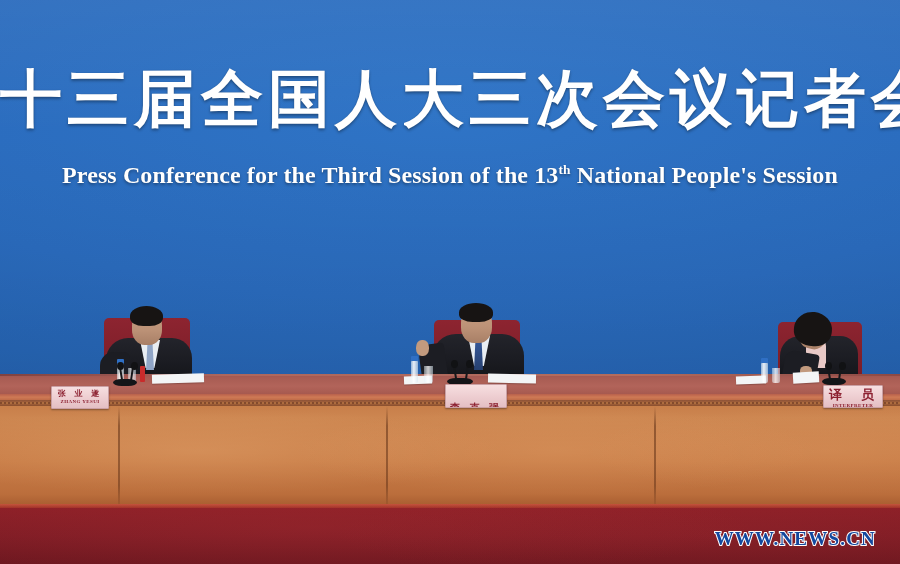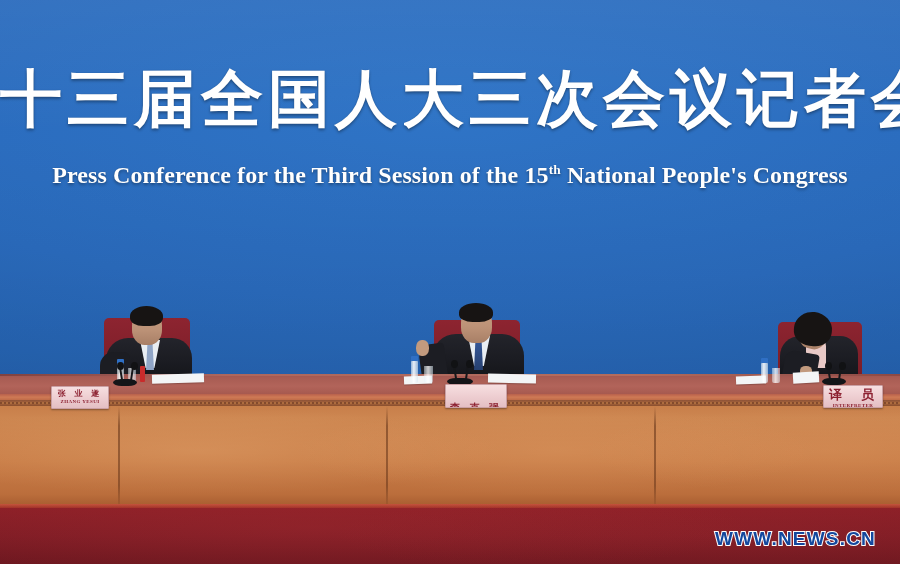--- a/index.html
+++ b/index.html
@@ -173,38 +173,38 @@
   .wm-cn{
     font-family:"DejaVu Serif","Liberation Serif",serif;
     font-size:42px;font-weight:700;color:#13489e;
     letter-spacing:3px;line-height:1;
     -webkit-text-stroke:2.5px #ffffff;
     paint-order:stroke fill;
     text-shadow:0 0 2px rgba(255,255,255,.9);
   }
   .wm-en{
     margin-top:6px;
-    font-family:Liberation Sans, sans-serif;
+    font-family:Liberation Serif, serif;
     font-size:19px;font-weight:700;color:#13489e;
     letter-spacing:1.2px;line-height:1;
     -webkit-text-stroke:2px #ffffff;
     paint-order:stroke fill;
     margin-left:21px;
   }
 </style>
 </head>
 <body>
 
 <div id="stage">
 
   <div class="backdrop"></div>
 
   <div class="hdr hdr-cn">十三届全国人大三次会议记者会</div>
 
-  <div class="hdr hdr-en"><span>Press Conference for the Third Session of the 15</span><sup>th</sup><span> National People's Congress</span></div>
+  <div class="hdr hdr-en"><span>Press Conference for the Third Session of the 13</span><sup>th</sup><span> National People's Session</span></div>
 
   <div class="chair" style="left:104px;top:318px;width:86px;height:58px;"></div>
   <div class="chair" style="left:434px;top:320px;width:86px;height:56px;"></div>
   <div class="chair" style="left:778px;top:322px;width:84px;height:54px;"></div>
 
   <div class="person">
     <div class="torso" style="left:106px;top:338px;width:86px;height:42px;border-radius:22px 20px 0 0;"></div>
     <div class="arm" style="left:100px;top:352px;width:30px;height:28px;border-radius:14px 6px 0 0;"></div>
     <div class="shirt" style="left:140px;top:340px;width:20px;height:28px;clip-path:polygon(0 0,100% 0,72% 100%,28% 100%);"></div>
     <div class="tie" style="left:146px;top:344px;width:8px;height:26px;background:#90a5c6;clip-path:polygon(18% 0,82% 0,100% 100%,0 100%);"></div>

